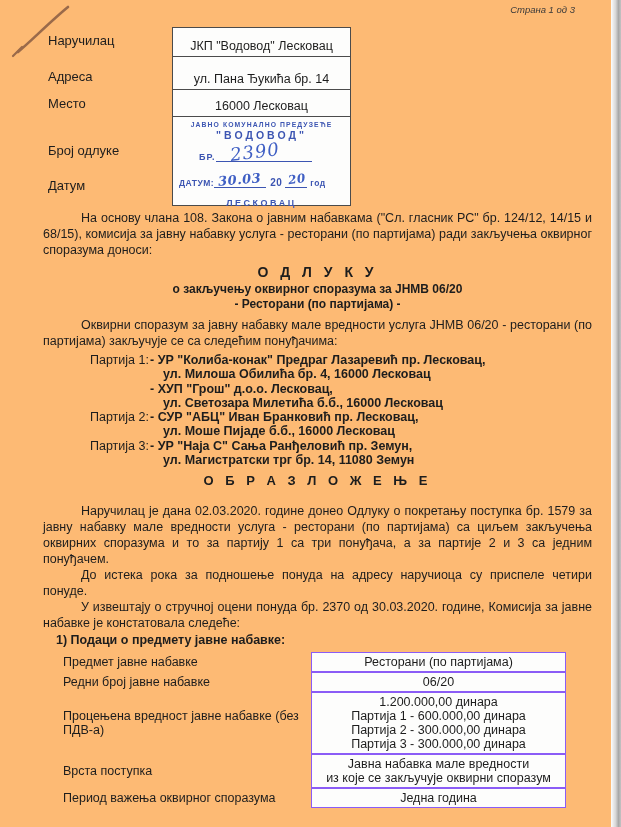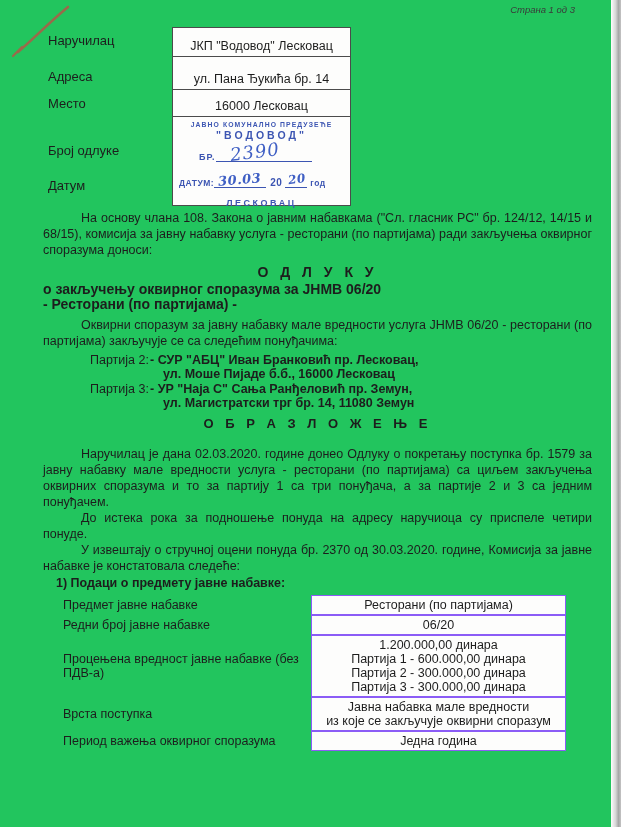--- a/index.html
+++ b/index.html
@@ -1,18 +1,18 @@
 <!DOCTYPE html>
 <html><head>
 <meta charset="utf-8">
 <style>
   html,body { margin:0; padding:0; background:#e8e8e8; }
   .page {
     position:relative; width:621px; height:827px; margin:0 auto;
-    background:#22c55e; overflow:hidden;
+    background:#fdba74; overflow:hidden;
     font-family:"Liberation Sans","DejaVu Sans",sans-serif;
     color:#1d1d1d;
     text-decoration:underline;
   }
   .scan-edge {
     position:absolute; top:0; right:0; width:10px; height:100%;
     background:linear-gradient(to right,#fdfdfc 0%,#d8d8d8 45%,#a8a8a8 75%,#c4c4c4 100%);
   }
   .page-indicator {
     position:absolute; top:4px; right:46px;
@@ -59,21 +59,21 @@
   .hw-year { position:absolute; left:3px; bottom:1px; font-size:12px; transform:rotate(-8deg); }
   .stamp-city { font-size:9px; font-weight:bold; letter-spacing:2.5px; text-align:center; margin-top:7px; transform:translateY(3px); }
 
   
   .content {
     position:absolute; left:43px; top:210px; width:549px;
     font-size:12.5px; line-height:16px;
   }
   .para { margin:0; text-align:justify; text-indent:38px; }
   .decision-title { margin-top:4px; text-align:center; font-weight:bold; font-size:14px; letter-spacing:4px; line-height:20px; }
-  .decision-sub { font-weight:bold; font-size:14px; line-height:15px; }
+  .decision-sub { text-align:center; font-weight:bold; font-size:12px; line-height:15px; }
   .framework-para { margin-top:5px; }
   .lots { margin-top:4px; }
   .lot-row { display:flex; line-height:14.3px; font-size:12.5px; }
   .lot-label { flex:none; width:60px; margin-left:47px; }
   .lot-bidders { flex:1; font-weight:bold; }
   .lot-addr { margin-left:13px; }
   .explanation-title { margin-top:5px; margin-bottom:14px; text-align:center; font-weight:bold; font-size:13px; letter-spacing:4px; line-height:17px; }
   .section1-heading { font-weight:bold; font-size:12.5px; margin-left:13px; line-height:18px; }
   .pt-table { margin-top:3px; }
   .pt-row { display:flex; align-items:center; }
@@ -136,20 +136,29 @@
   <div class="content">
     <p class="para">На основу члана 108. Закона о јавним набавкама ("Сл. гласник РС" бр. 124/12, 14/15 и 68/15), комисија за јавну набавку услуга - ресторани (по партијама) ради закључења оквирног споразума доноси:</p>
 
     <div class="decision-title">О Д Л У К У</div>
     <div class="decision-sub">о закључењу оквирног споразума за ЈНМВ 06/20</div>
     <div class="decision-sub">- Ресторани (по партијама) -</div>
 
     <p class="para framework-para">Оквирни споразум за јавну набавку мале вредности услуга ЈНМВ 06/20 - ресторани (по партијама) закључује се са следећим понуђачима:</p>
 
     <div class="lots">
+  <div class="lot-row">
+    <div class="lot-label">Партија 1:</div>
+    <div class="lot-bidders">
+            <div class="lot-name">- УР "Колиба-конак" Предраг Лазаревић пр. Лесковац,</div>
+            <div class="lot-addr">ул. Милоша Обилића бр. 4, 16000 Лесковац</div>
+            <div class="lot-name">- ХУП "Грош" д.о.о. Лесковац,</div>
+            <div class="lot-addr">ул. Светозара Милетића б.б., 16000 Лесковац</div>
+          </div>
+  </div>
 
   <div class="lot-row">
     <div class="lot-label">Партија 2:</div>
     <div class="lot-bidders">
             <div class="lot-name">- СУР "АБЦ" Иван Бранковић пр. Лесковац,</div>
             <div class="lot-addr">ул. Моше Пијаде б.б., 16000 Лесковац</div>
           </div>
   </div>
 
   <div class="lot-row">

